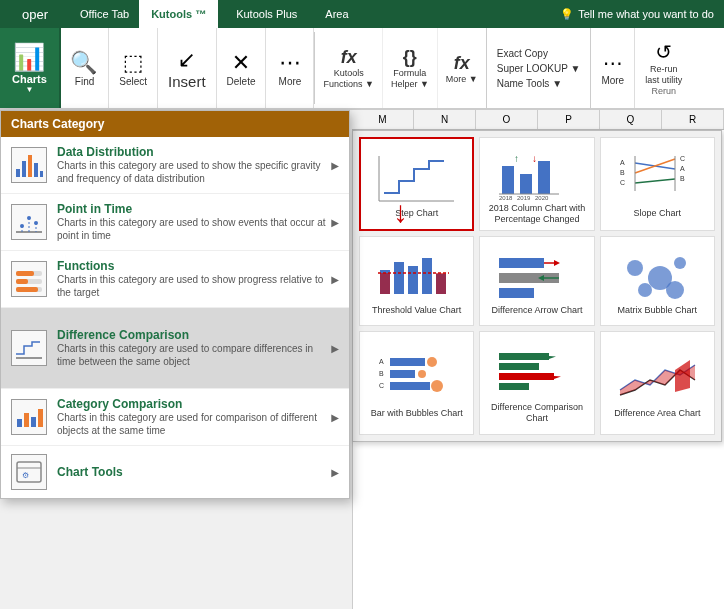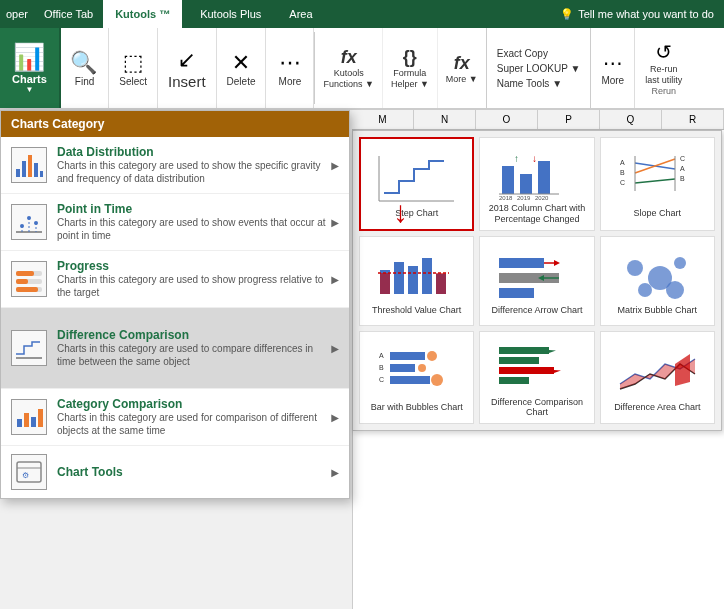--- a/index.html
+++ b/index.html
@@ -5,21 +5,21 @@
     * { box-sizing: border-box; margin: 0; padding: 0; font-family: 'Segoe UI', Arial, sans-serif; }
     body { width: 724px; height: 609px; overflow: hidden; background: #f0f0f0; }
 
     
     svg { display: block; }
   </style>
 </head>
 <body>
 
 <div style="position:absolute;top:0;left:0;width:724px;height:28px;background:#1a5c38;display:flex;align-items:center;">
-  <div style="color:white;font-size:11px;padding:4px 6px;cursor:pointer;height:100%;display:flex;align-items:center;">oper</div>
+  <div style="color:white;font-size:13px;padding:4px 22px;cursor:pointer;height:100%;display:flex;align-items:center;">oper</div>
   <div style="color:white;font-size:11px;padding:4px 10px;cursor:pointer;height:100%;display:flex;align-items:center;">Office Tab</div>
   <div style="background:white;color:#217346;font-size:11px;font-weight:700;padding:4px 12px;cursor:pointer;height:100%;display:flex;align-items:center;">Kutools ™</div>
   <div style="color:white;font-size:11px;padding:4px 18px;cursor:pointer;height:100%;display:flex;align-items:center;">Kutools Plus</div>
   <div style="color:white;font-size:11px;padding:4px 10px;cursor:pointer;height:100%;display:flex;align-items:center;">Area</div>
   <div style="flex:1;"></div>
   <div style="color:white;font-size:11px;padding:4px 10px;display:flex;align-items:center;gap:4px;">
     <span>💡</span>
     <span>Tell me what you want to do</span>
   </div>
 </div>
@@ -148,21 +148,21 @@
       <svg width="30" height="28" viewBox="0 0 30 28">
         <rect x="2" y="6" width="26" height="5" rx="2" fill="#ddd"></rect>
         <rect x="2" y="6" width="18" height="5" rx="2" fill="#ed7d31"></rect>
         <rect x="2" y="14" width="26" height="5" rx="2" fill="#ddd"></rect>
         <rect x="2" y="14" width="12" height="5" rx="2" fill="#ed7d31"></rect>
         <rect x="2" y="22" width="26" height="5" rx="2" fill="#ddd"></rect>
         <rect x="2" y="22" width="22" height="5" rx="2" fill="#ed7d31"></rect>
       </svg>
     </div>
     <div style="flex:1;">
-      <div style="font-size:12px;color:#217346;font-weight:700;">Progress</div>
+      <div style="font-size:12px;color:#217346;font-weight:700;">Functions</div>
       <div style="font-size:10px;color:#555;line-height:1.3;">Charts in this category are used to show progress relative to the target</div>
     </div>
     <div style="font-size:10px;color:#666;">▶</div>
   </div>
 
   <div style="display:flex;align-items:center;padding:20px 10px;cursor:pointer;border-bottom:1px solid #eee;background:#d8d8d8;">
     <div style="width:36px;height:36px;margin-right:10px;flex-shrink:0;border:1px solid #999;display:flex;align-items:center;justify-content:center;background:#f8f8f8;">
       <svg width="30" height="28" viewBox="0 0 30 28">
         <line x1="2" y1="24" x2="28" y2="24" stroke="#333" stroke-width="1"></line>
         <polyline points="2,20 10,20 10,12 18,12 18,8 26,8" fill="none" stroke="#4472c4" stroke-width="1.5"></polyline>
@@ -335,21 +335,21 @@
           <rect x="5" y="28" width="55" height="7" fill="#c00"></rect>
           <rect x="5" y="38" width="30" height="7" fill="#217346"></rect>
 
           <polygon points="55,11 62,11.5 55,14" fill="#217346"></polygon>
           <polygon points="60,31 67,31.5 60,34" fill="#c00"></polygon>
         </svg>
       </div>
       <div style="font-size:9px;color:#333;text-align:center;line-height:1.2;">Difference Comparison Chart</div>
     </div>
 
-    <div style="background:white;border:1px solid #ddd;display:flex;flex-direction:column;align-items:center;justify-content:center;padding:5px 3px;cursor:pointer;min-height:90px;">
+    <div style="background:white;border:1px solid #ddd;display:flex;flex-direction:column;align-items:center;justify-content:center;padding:16px 3px;cursor:pointer;min-height:90px;">
       <div style="width:90px;height:60px;display:flex;align-items:center;justify-content:center;">
         <svg width="85" height="55" viewBox="0 0 85 55">
           <polyline points="5,40 20,30 35,35 50,20 65,25 80,15" fill="none" stroke="#4472c4" stroke-width="1.5"></polyline>
           <polyline points="5,45 20,40 35,30 50,35 65,20 80,30" fill="none" stroke="#333" stroke-width="1.5"></polyline>
 
           <polygon points="5,40 20,30 35,35 50,20 65,25 80,15 80,30 65,20 50,35 35,30 20,40 5,45" fill="#c00" opacity="0.4"></polygon>
 
           <polygon points="60,20 75,10 75,38 60,42" fill="#c00" opacity="0.7"></polygon>
         </svg>
       </div>

